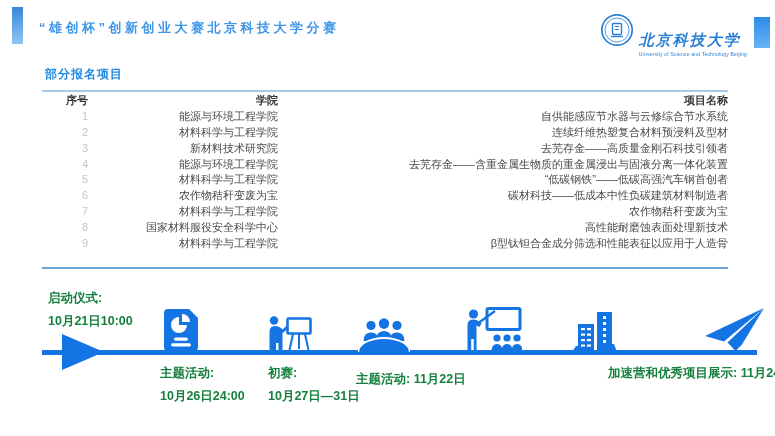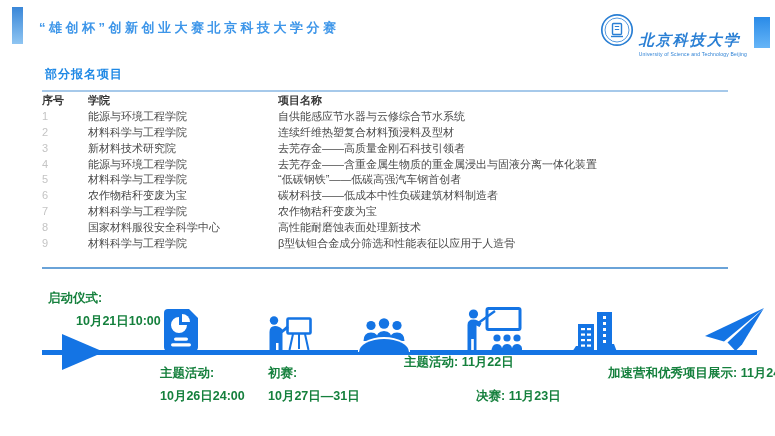--- a/index.html
+++ b/index.html
@@ -32,21 +32,21 @@
   
   .section-title {
     position:absolute; left:45px; top:66px; font-size:12px; font-weight:bold; color:#1e88e5;
     letter-spacing:1px;
   }
   .rule-light { position:absolute; left:42px; top:90px; width:686px; height:2px; background:#a6c9ea; }
   .rule-bottom { position:absolute; left:42px; top:267px; width:686px; height:2px; background:#6aa3d8; }
   
   table.projects { position:absolute; left:42px; top:93px; width:686px; border-collapse:collapse; table-layout:fixed; }
   .projects th, .projects td {
-    height:15.8px; padding:0; text-align:left; line-height:1;
+    height:15.8px; padding:0; text-align:right; line-height:1;
     font-size:11px; white-space:nowrap; overflow:hidden;
   }
   .projects th { font-weight:bold; color:#383838; }
   .projects td { color:#4a4a4a; }
   .projects td.cell-no { color:#c4c4c4; }
   .col-no { width:46px; } .col-college { width:190px; }
   
   .tl-text { position:absolute; font-size:12.5px; font-weight:bold; color:#15803d; white-space:nowrap; }
   .tl-line { position:absolute; left:42px; top:350px; width:715px; height:5px; background:#1474e4; }
   .tl-arrow {
@@ -142,21 +142,21 @@
         </tr>
     <tr>
           <td class="cell-no">9</td>
           <td>材料科学与工程学院</td>
           <td>β型钛钽合金成分筛选和性能表征以应用于人造骨</td>
         </tr>
   </tbody>
     </table>
 
   <div class="tl-text" style="left:48px; top:290px;">启动仪式:</div>
-  <div class="tl-text" style="left:48px; top:313px;margin-left:28px;">10月21日10:00</div>
+  <div class="tl-text" style="left:48px; top:313px;">10月21日10:00</div>
 
   <div class="tl-line"></div>
   <div class="tl-arrow"></div>
 
   <div class="tl-icon" style="left:164px; top:309px; width:34px; height:42px;">
     <svg viewBox="0 0 34 42">
       <path class="ic-fill" d="M4 0 H25 L34 9 V38 a4 4 0 0 1 -4 4 H4 a4 4 0 0 1 -4 -4 V4 a4 4 0 0 1 4 -4 Z"></path>
       <path d="M15 16 L15 8 A8 8 0 1 0 23 16 Z" fill="#fff"></path>
       <path d="M18 5 A8 8 0 0 1 26 13 L18 13 Z" fill="#fff"></path>
       <rect x="10" y="28.5" width="14" height="3.2" rx="1.6" fill="#fff"></rect>
@@ -233,19 +233,18 @@
       <path class="ic-fill" d="M61 1 L24.5 35.5 L32.5 44 L39 37.5 Z"></path>
     </svg>
   </div>
 
   <div class="tl-text" style="left:160px; top:365px;">主题活动:</div>
   <div class="tl-text" style="left:160px; top:388px;text-align:center;">10月26日24:00</div>
 
   <div class="tl-text" style="left:268px; top:365px;">初赛:</div>
   <div class="tl-text" style="left:268px; top:388px;">10月27日—31日</div>
 
-  <div class="tl-text" style="left:356px; top:354px;margin-left:48px;"><span>主题活动:</span>&nbsp;<span>11月22日</span></div>
-
-  <div class="tl-text" style="left:476px; top:388px;"><span>决赛:</span>&nbsp;<span>11月23日</span></div>
+  <div class="tl-text" style="left:356px; top:371px;"><span>主题活动:</span>&nbsp;<span>11月22日</span></div>
+
 
   <div class="tl-text" style="left:568px; top:365px;margin-left:40px;"><span>加速营和优秀项目展示:</span>&nbsp;<span>11月24日</span></div>
 
 </div>
 
 </body></html>

